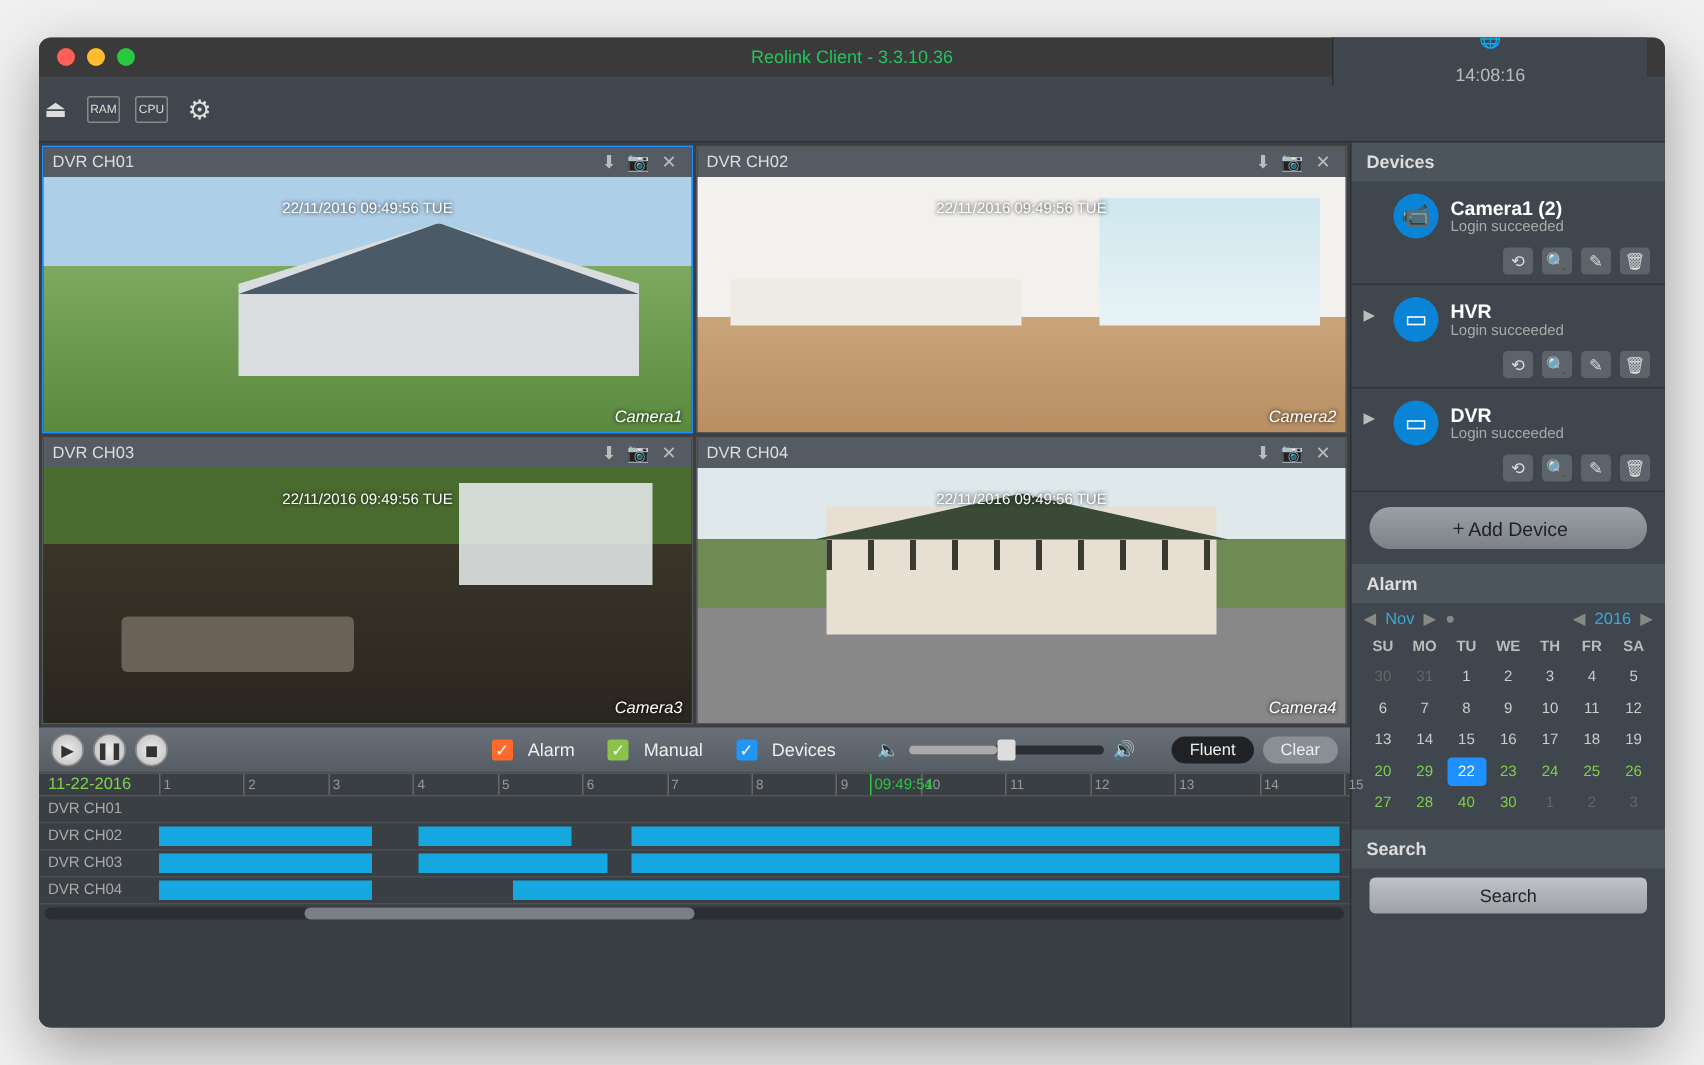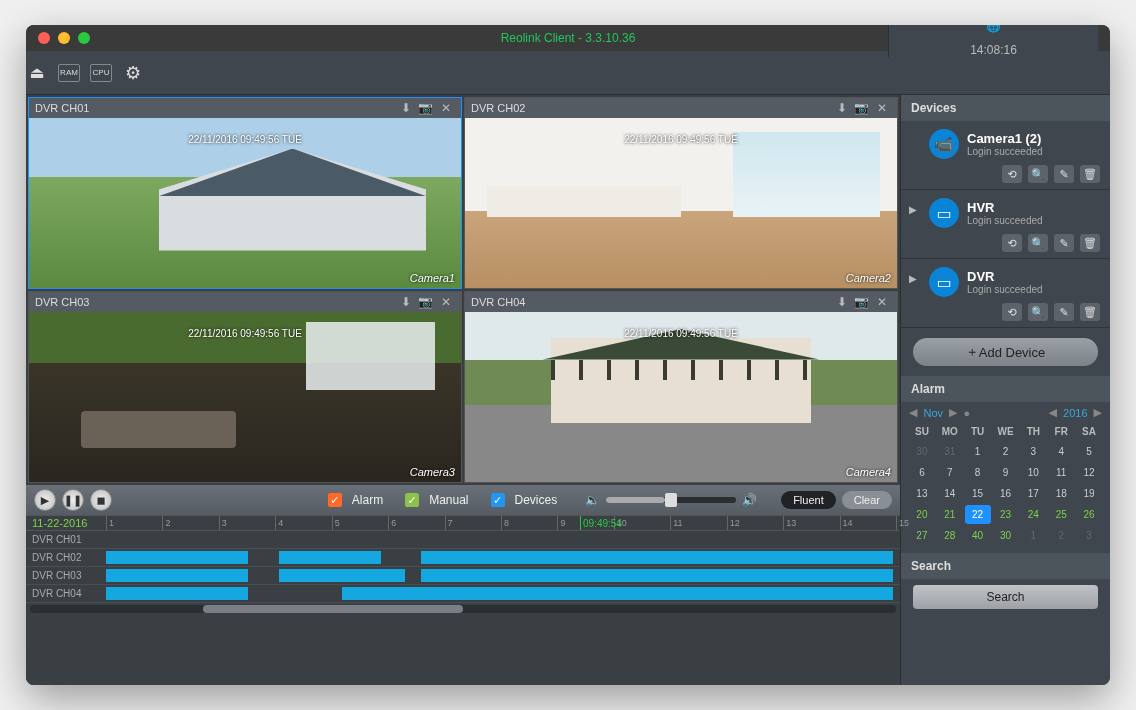--- a/index.html
+++ b/index.html
@@ -351,21 +351,21 @@
             <div class="d">11</div>
             <div class="d">12</div>
             <div class="d">13</div>
             <div class="d">14</div>
             <div class="d">15</div>
             <div class="d">16</div>
             <div class="d">17</div>
             <div class="d">18</div>
             <div class="d">19</div>
             <div class="d rec">20</div>
-            <div class="d rec">21</div>
+            <div class="d rec">29</div>
             <div class="d rec sel">22</div>
             <div class="d rec">23</div>
             <div class="d rec">24</div>
             <div class="d rec">25</div>
             <div class="d rec">26</div>
             <div class="d rec">27</div>
             <div class="d rec">28</div>
             <div class="d rec">40</div>
             <div class="d rec">30</div>
             <div class="d dim">1</div>

